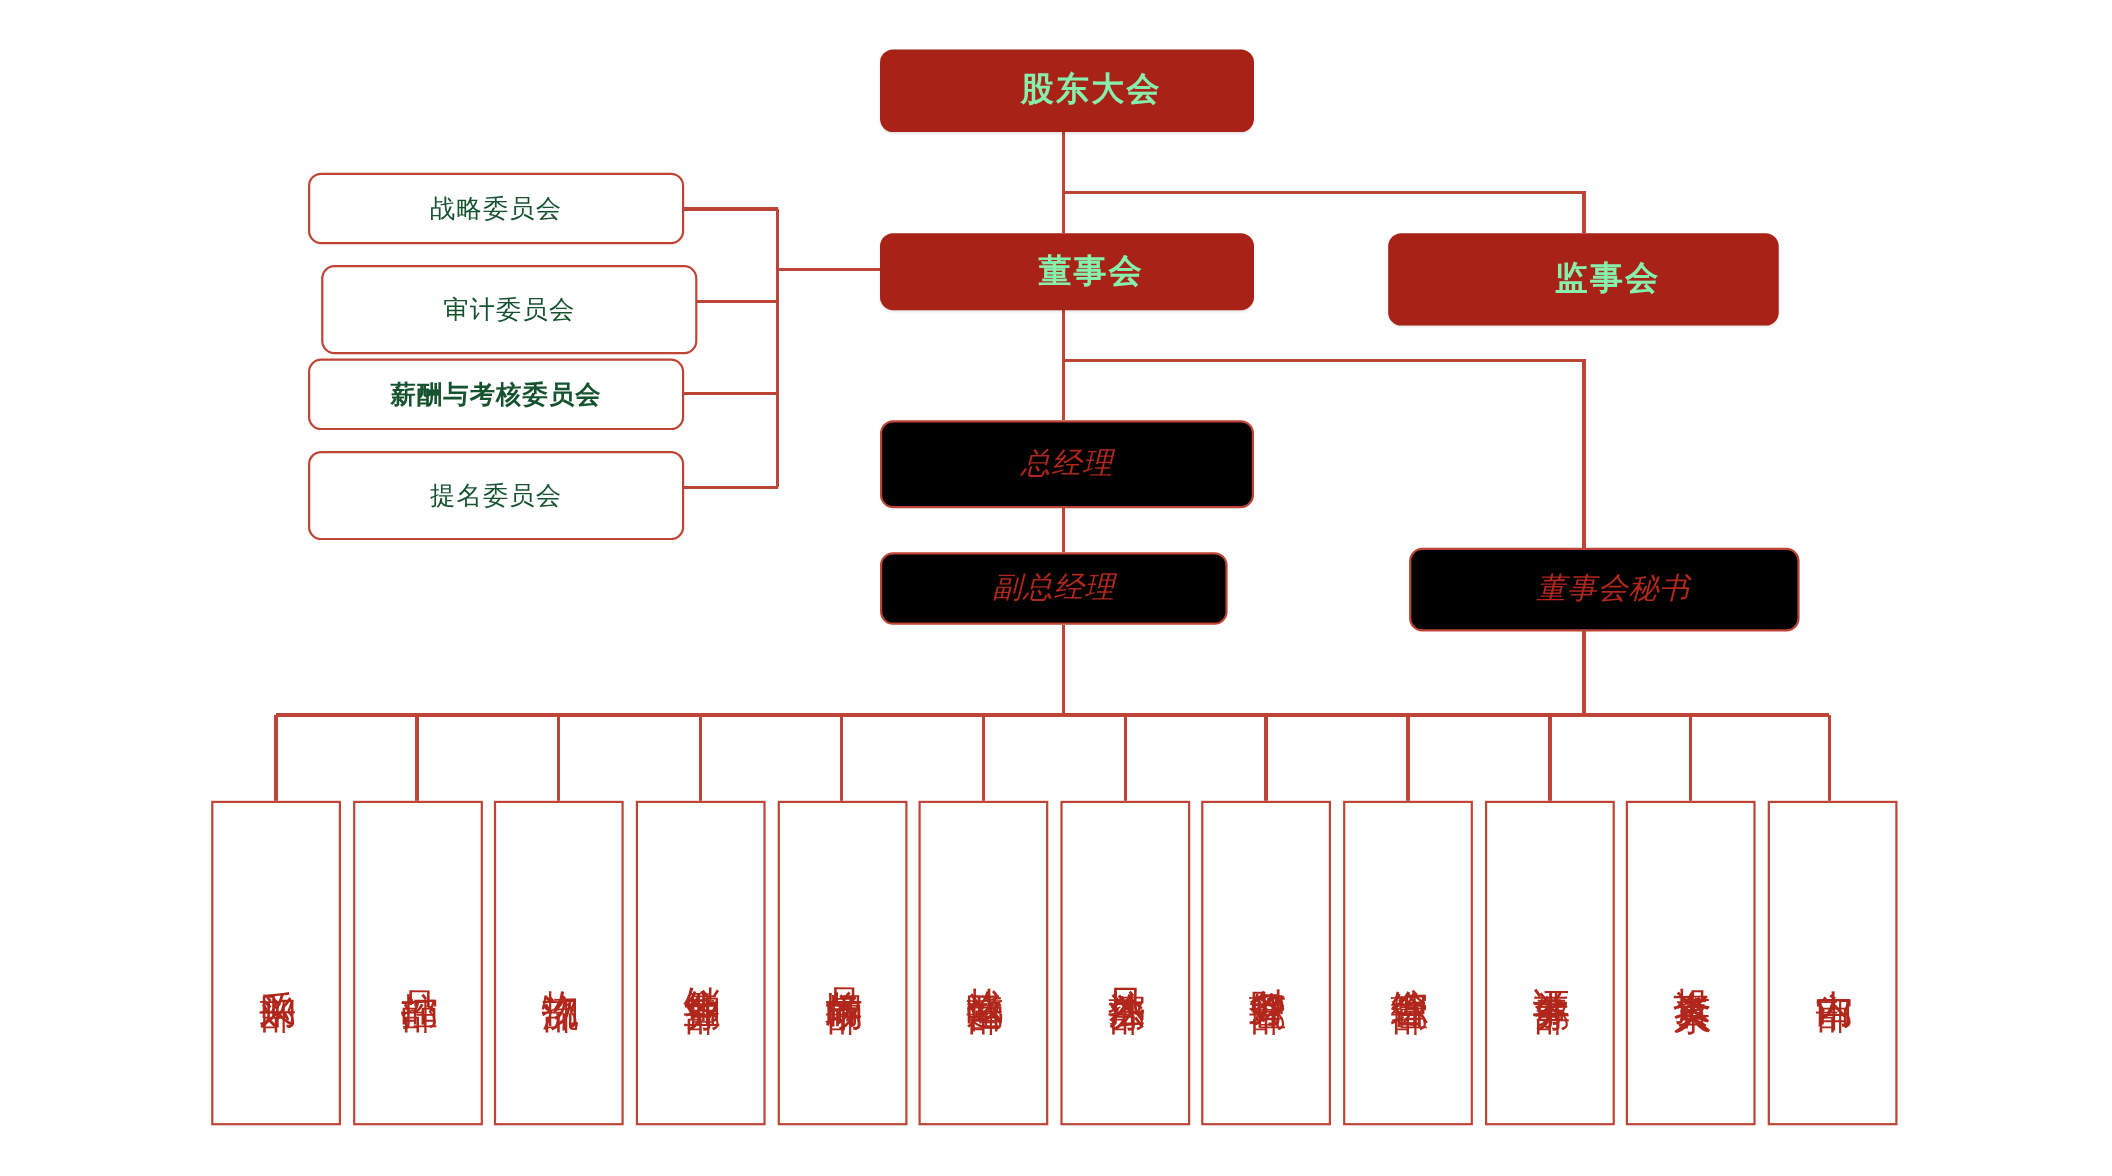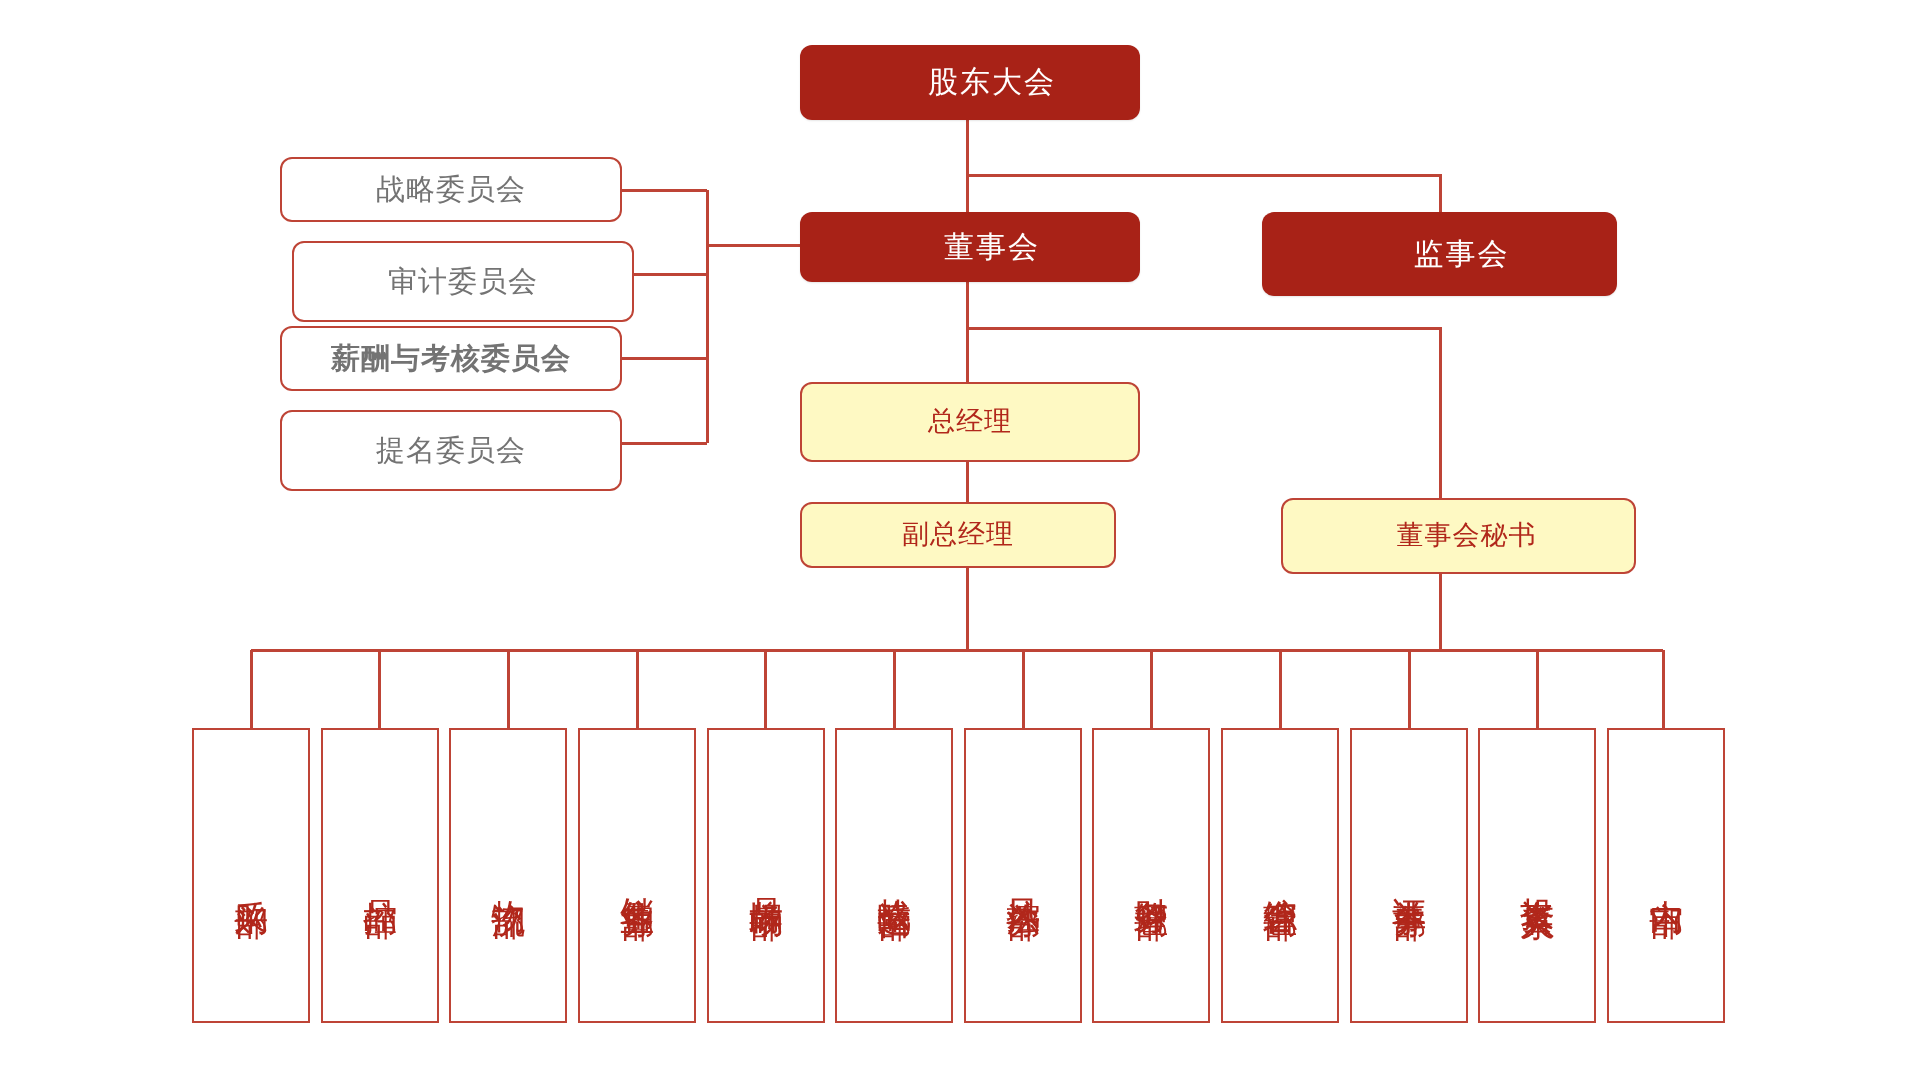--- a/index.html
+++ b/index.html
@@ -33,46 +33,47 @@
     align-items: center;
     justify-content: center;
     text-align: center;
     line-height: 1.15;
     z-index: 3;
   }
 
   
   .node.filled {
     background: #A82217;
-    color: #ffffff;
+    color: #86efac;
     border-radius: 12px;
-    font-weight: normal;
+    font-weight: bold;
     font-size: 30px;
     letter-spacing: 2px;
     box-shadow: 0 1px 2px rgba(0,0,0,0.10);
     padding-left: 44px;
   }
 
   
   .node.outline {
-    background: #fef9c3;
+    background: #000000;
     color: #B1271B;
     border: 2px solid #BE4436;
     border-radius: 12px;
     font-size: 27px;
     letter-spacing: 1px;
+    font-style: italic;
   }
 
   
   .node.committee {
     background: #ffffff;
-    color: #737373;
+    color: #14532d;
     border: 2px solid #BE4436;
     border-radius: 12px;
-    font-size: 29px;
+    font-size: 23px;
     letter-spacing: 1px;
   }
 
   
   .node.dept {
     background: #ffffff;
     color: #B1271B;
     border: 2px solid #BE4436;
     border-radius: 0;
     font-size: 34px;

